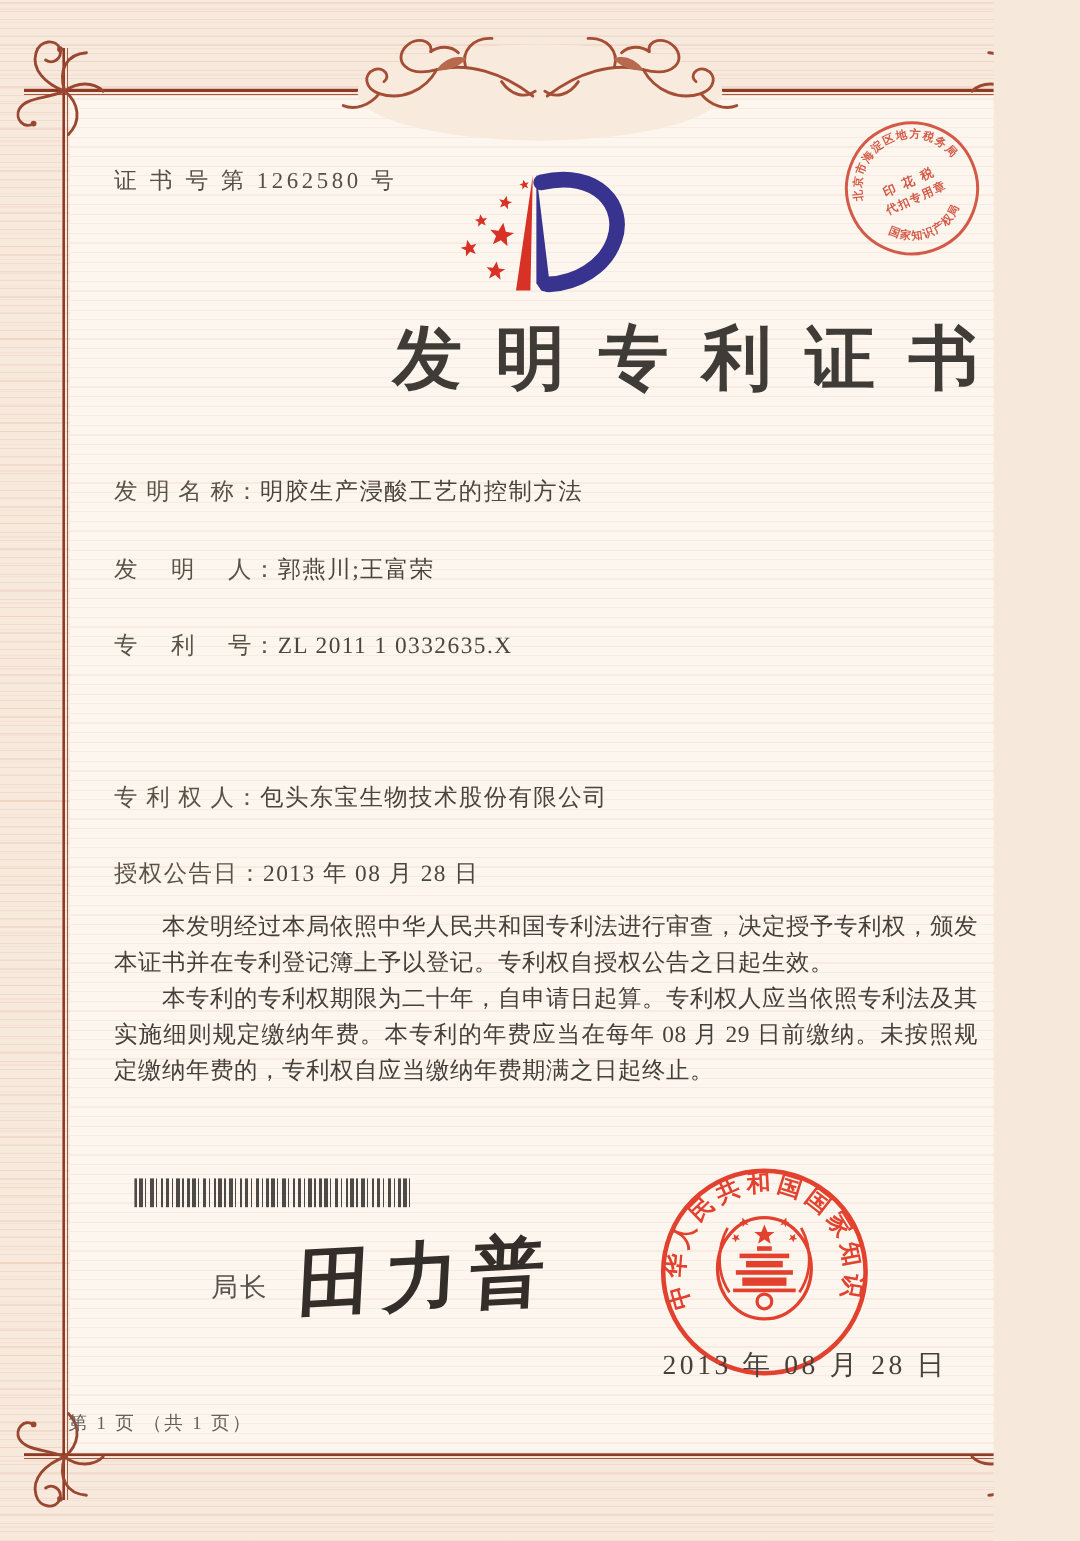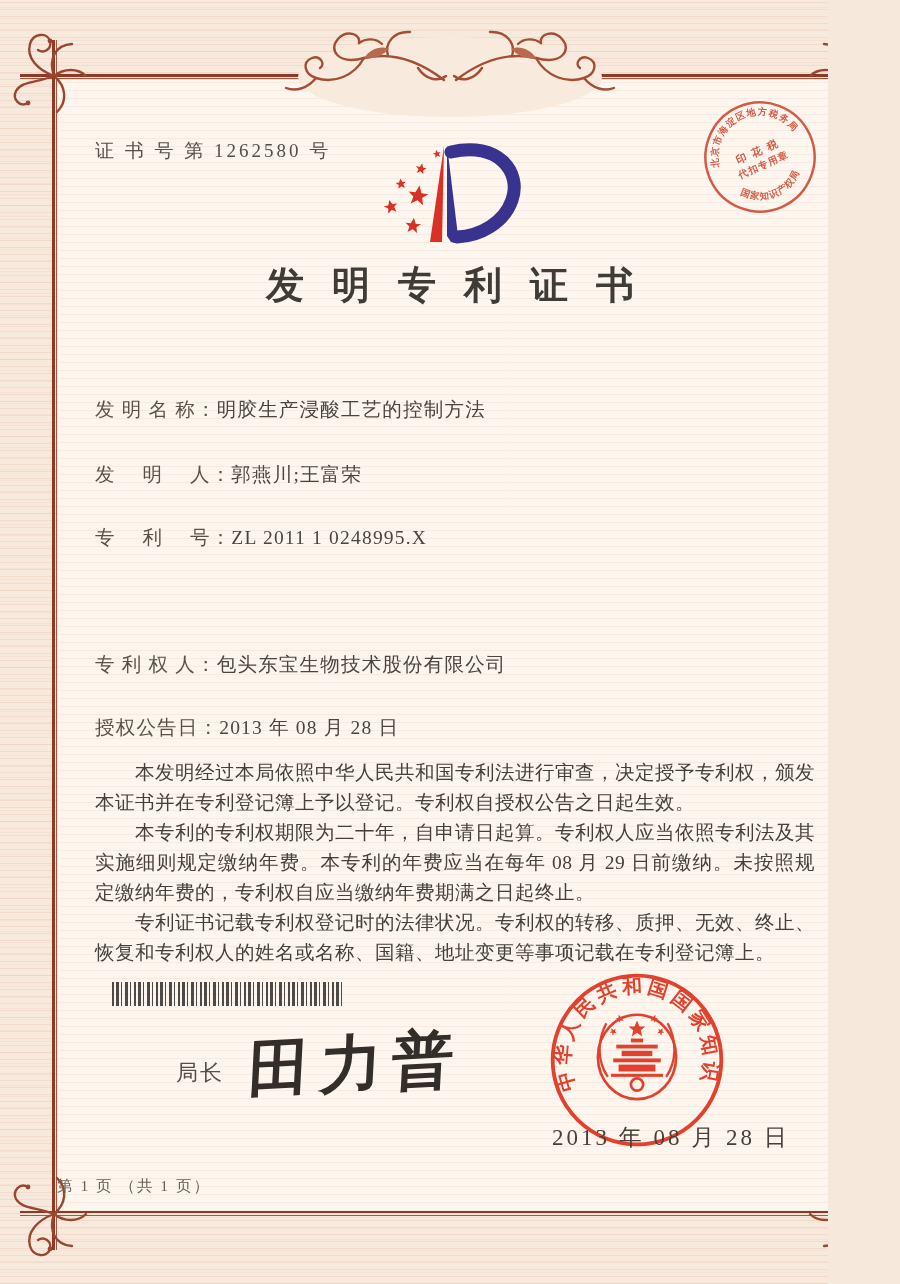--- a/index.html
+++ b/index.html
@@ -34,22 +34,22 @@
   .orn-bl{ left:6px; top:1166px; transform:scaleY(-1); }
   .orn-br{ left:794px; top:1166px; transform:scale(-1,-1); }
   .center-orn{ position:absolute; left:268px; top:18px; width:364px; height:112px; }
 
   
   .cert-number{ position:absolute; left:95px; top:138px; font-size:19px;
     letter-spacing:3px; color:#564f48; }
   .logo{ position:absolute; left:362px; top:130px; width:185px; height:127px; }
   .tax-stamp{ position:absolute; left:698px; top:95px; width:124px; height:124px;
     transform:rotate(-24deg); opacity:.9; }
-  .title{ position:absolute; left:57px; top:260px; width:786px; text-align:center;
-    font-size:38px; font-weight:bold; color:#3f3b36; letter-spacing:28px; text-indent:28px;font-family:Liberation Serif, serif; }
+  .title{ position:absolute; left:57px; top:260px; width:786px; text-align:right;
+    font-size:58px; font-weight:bold; color:#3f3b36; letter-spacing:28px; text-indent:28px;font-family:Liberation Serif, serif; }
 
   
   .field-row{ position:absolute; left:95px; font-size:19.5px; color:#4c453e;
     letter-spacing:1.2px; white-space:nowrap; }
   .field-row .lbl{ color:#5a5249; }
   .f0{ top:396px; } .f1{ top:461px; } .f2{ top:524px; }
   .f3{ top:588px; } .f4{ top:651px; } .f5{ top:714px; }
 
   
   .body-text{ position:absolute; left:95px; top:758px; width:720px;
@@ -192,28 +192,27 @@
     <text x="100" y="119" text-anchor="middle" font-size="15.5" font-weight="bold" fill="#cf4a36" letter-spacing="2">代扣专用章</text>
     <text font-size="15" font-weight="bold" fill="#cf4a36" letter-spacing="2">
       <textPath href="#taxBot" startOffset="0" textLength="116" lengthAdjust="spacing">国家知识产权局</textPath>
     </text>
   </svg>
 
   <div class="title">发明专利证书</div>
 
   <div class="field-row f1"><span class="lbl">发　 明　 人：</span><span>郭燕川;王富荣</span></div>
   <div class="field-row f0"><span class="lbl">发 明 名 称：</span><span>明胶生产浸酸工艺的控制方法</span></div>
-  <div class="field-row f2"><span class="lbl">专　 利　 号：</span><span>ZL 2011 1 0248995.X</span></div>
+  <div class="field-row f2"><span class="lbl">专　 利　 号：</span><span>ZL 2011 1 0332635.X</span></div>
   <div class="field-row f4"><span class="lbl">专 利 权 人：</span><span>包头东宝生物技术股份有限公司</span></div>
   <div class="field-row f5"><span class="lbl">授权公告日：</span><span>2013 年 08 月 28 日</span></div>
 
   <div class="body-text">
     <p>本发明经过本局依照中华人民共和国专利法进行审查，决定授予专利权，颁发本证书并在专利登记簿上予以登记。专利权自授权公告之日起生效。</p>
     <p>本专利的专利权期限为二十年，自申请日起算。专利权人应当依照专利法及其实施细则规定缴纳年费。本专利的年费应当在每年 08 月 29 日前缴纳。未按照规定缴纳年费的，专利权自应当缴纳年费期满之日起终止。</p>
-    <p>专利证书记载专利权登记时的法律状况。专利权的转移、质押、无效、终止、恢复和专利权人的姓名或名称、国籍、地址变更等事项记载在专利登记簿上。</p>
   </div>
 
   <div class="barcode"></div>
 
   <div class="sig-title">局长</div>
   <div class="sig-name">田力普</div>
 
   <svg class="seal" viewBox="0 0 240 240">
     <circle cx="120" cy="120" r="110" fill="none" stroke="#e03420" stroke-width="5"></circle>
     <defs>

